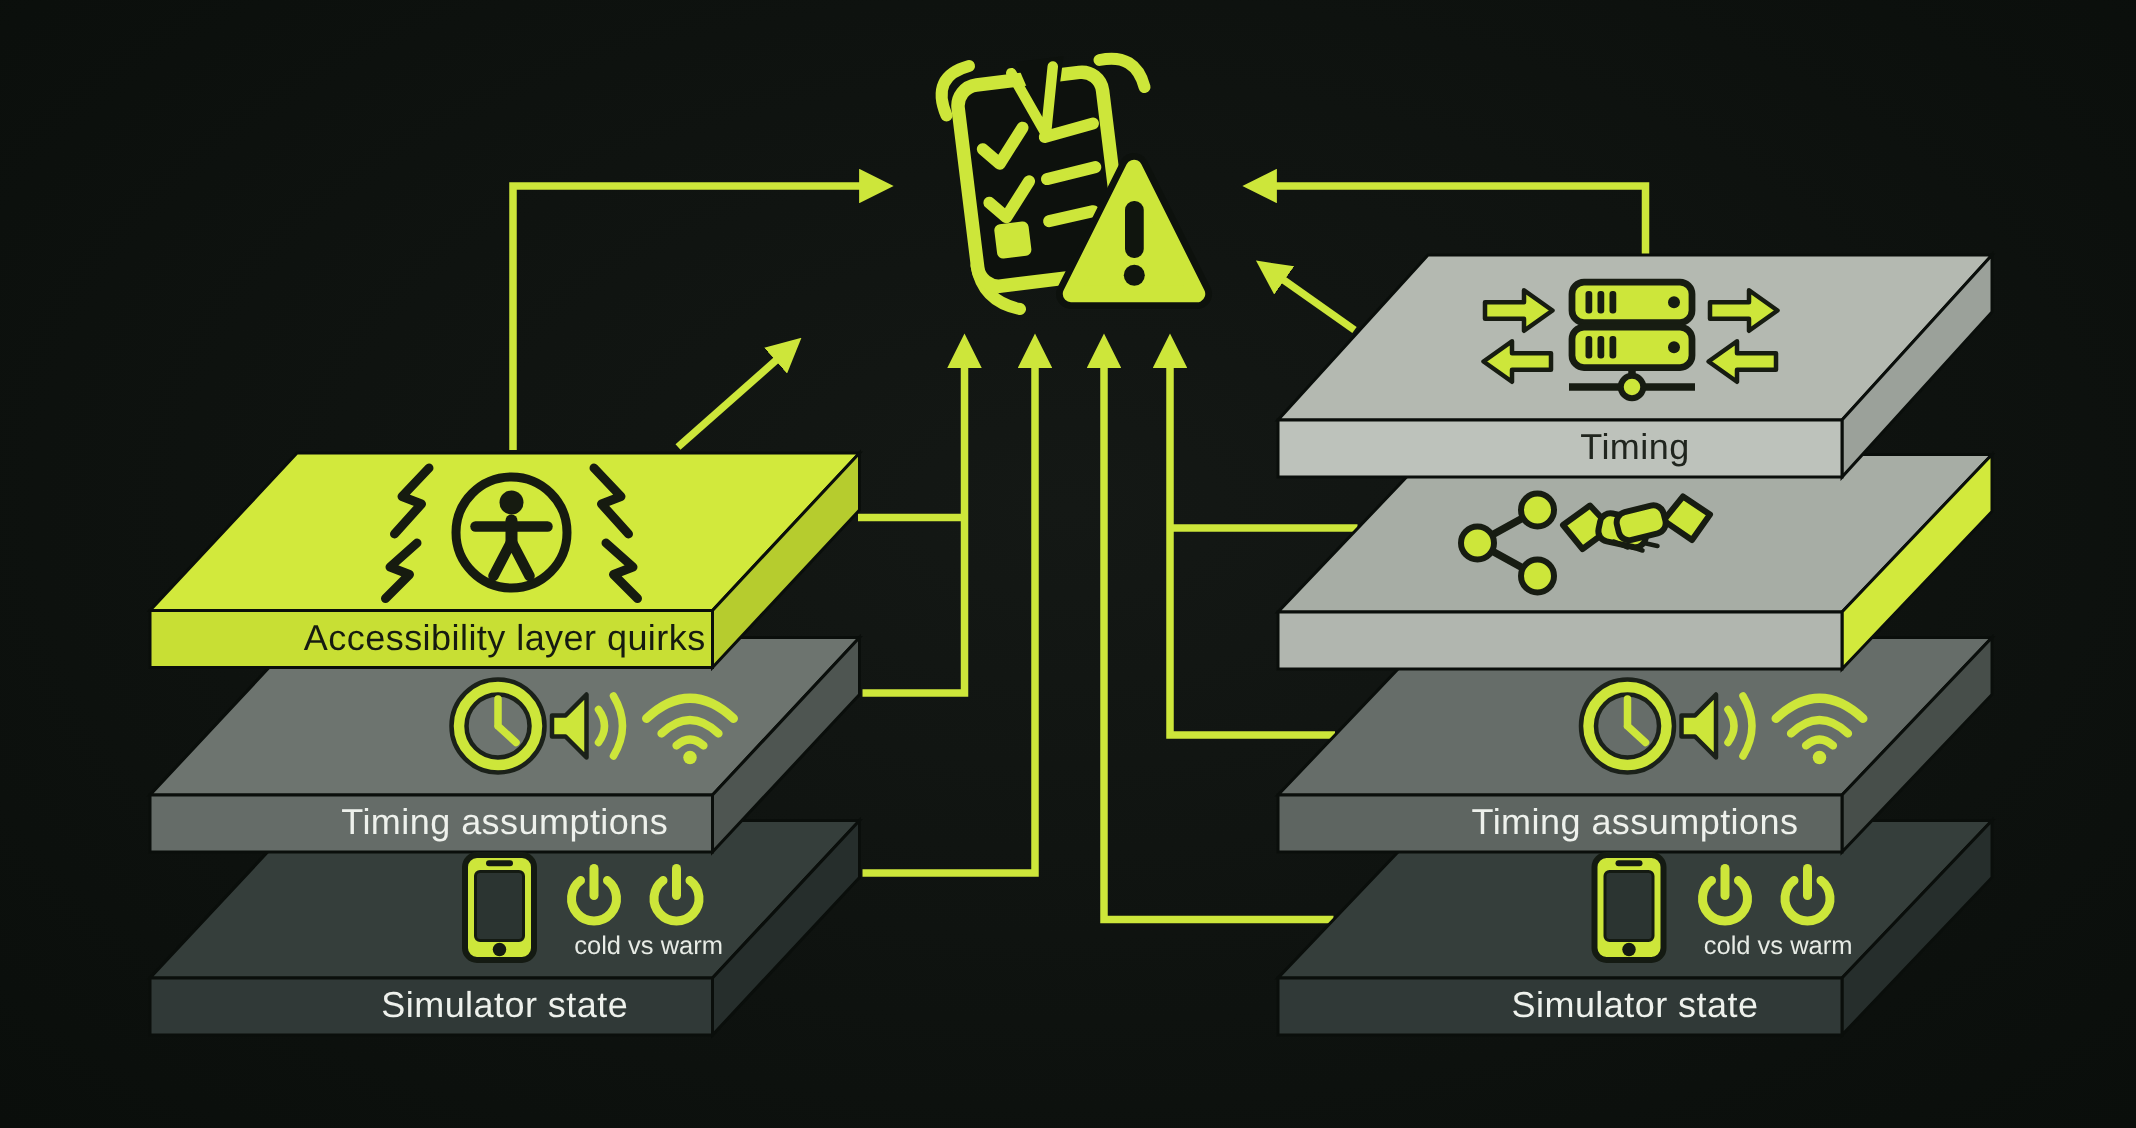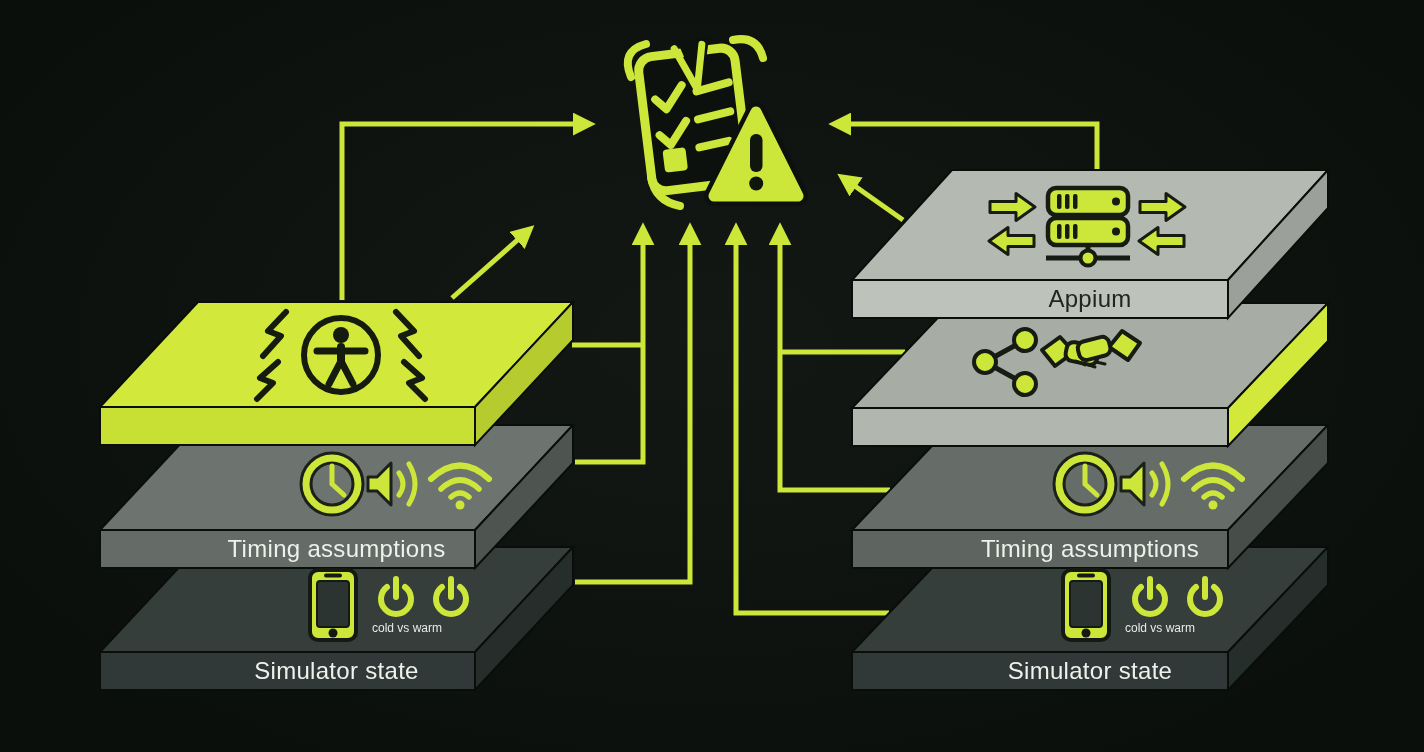--- a/index.html
+++ b/index.html
@@ -12,21 +12,21 @@
   .slab-label{
     position:absolute;height:38px;line-height:38px;text-align:center;
     font-size:24px;letter-spacing:.3px;pointer-events:none;white-space:nowrap;
   }
   .lbl-left{left:100px;width:473px;}
   .lbl-right{left:852px;width:476px;}
   .txt-light{color:#eef1ec;}
   .txt-dark{color:#20251e;}
   .txt-ink{color:#161b10;}
   .caption{
-    position:absolute;width:110px;text-align:left;font-size:12px;
+    position:absolute;width:110px;text-align:right;font-size:17px;
     color:#e7ebe5;pointer-events:none;white-space:nowrap;
   }
 </style>
 </head>
 <body>
 
 <div class="stage">
 
 <svg width="1424" height="752" viewBox="0 0 1424 752">
   <defs>
@@ -216,21 +216,22 @@
     </g>
     <g>
       <path d="M756,112 L798,196 L714,196 Z" fill="#0d110d" stroke="#0d110d" stroke-width="20" stroke-linejoin="round"></path>
       <path d="M756,112 L798,196 L714,196 Z" fill="#cde63a" stroke="#cde63a" stroke-width="11" stroke-linejoin="round"></path>
       <rect x="750" y="134" width="12.5" height="38" rx="6" fill="#10150e"></rect>
       <circle cx="756.2" cy="183.5" r="7" fill="#10150e"></circle>
     </g>
   </g>
 </svg>
 
+<div class="slab-label lbl-left txt-ink" style="top:407px">Accessibility layer quirks</div>
 <div class="slab-label lbl-left txt-light" style="top:530px">Timing assumptions</div>
 <div class="slab-label lbl-left txt-light" style="top:652px">Simulator state</div>
-<div class="slab-label lbl-right txt-dark" style="top:280px">Appium</div>
+<div class="slab-label lbl-right txt-dark" style="top:280px">Timing</div>
 <div class="slab-label lbl-right txt-light" style="top:530px">Timing assumptions</div>
 <div class="slab-label lbl-right txt-light" style="top:652px">Simulator state</div>
 <div class="caption" style="left:372px;top:621px">cold vs warm</div>
 <div class="caption" style="left:1125px;top:621px">cold vs warm</div>
 
 </div>
 
 </body></html>

